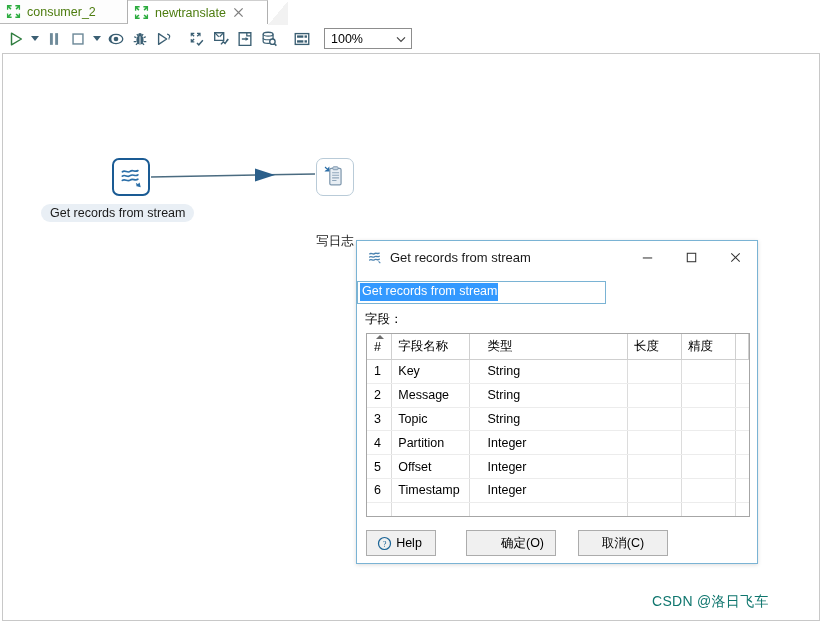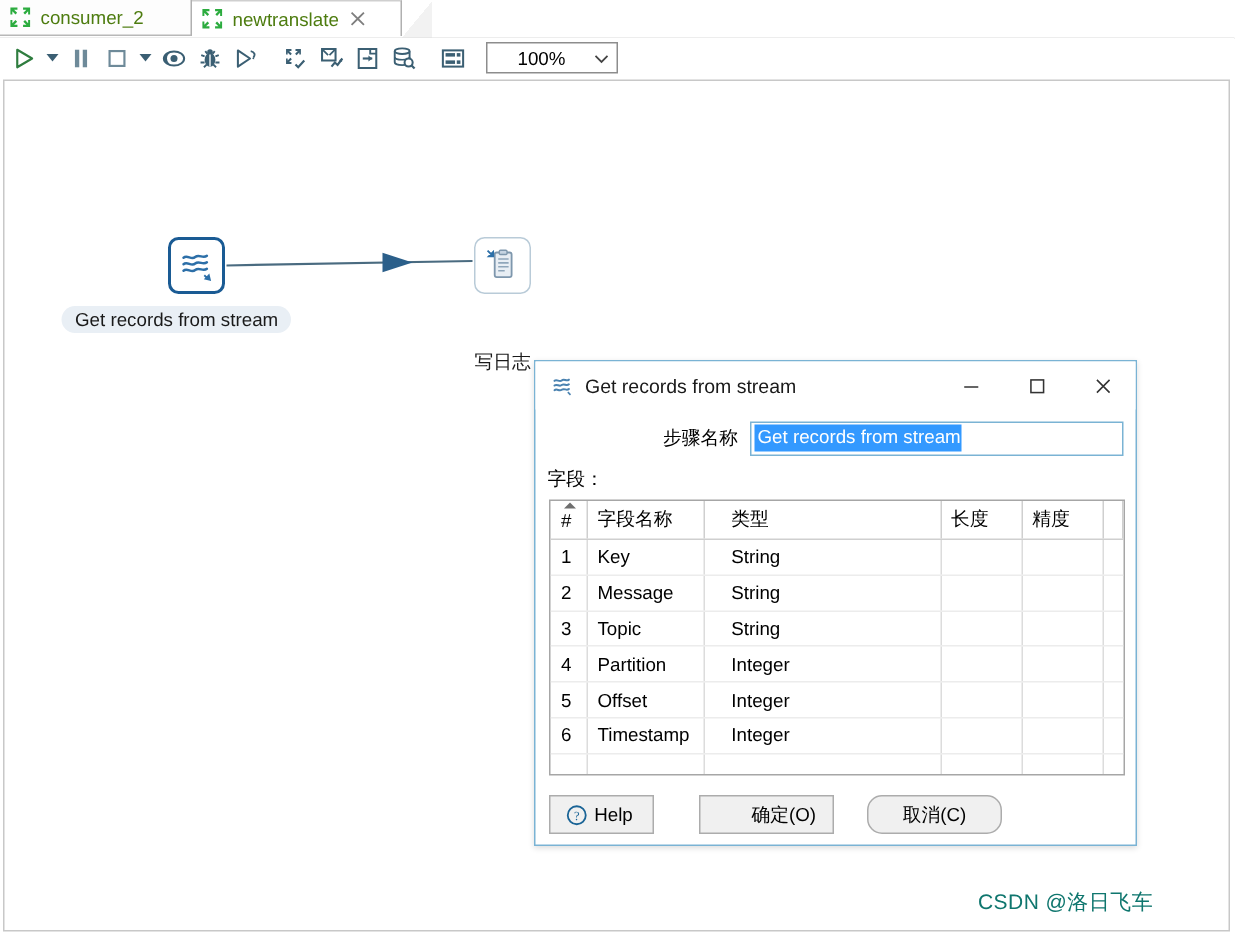--- a/index.html
+++ b/index.html
@@ -59,21 +59,20 @@
   }
 
   
   .toolbar {
     position: absolute; left: 0; top: 25px;
     width: 823px; height: 27px;
     background: #ffffff;
     display: flex; align-items: center;
     padding-left: 4px;
     box-sizing: border-box;
-    text-align: center;
   }
   .tb-btn {
     width: 24px; height: 22px;
     display: flex; align-items: center; justify-content: center;
     flex: 0 0 auto;
   }
   .tb-btn.narrow { width: 14px; }
   .tb-gap { width: 9px; flex: 0 0 auto; }
   .caret-dn {
     width: 0; height: 0;
@@ -233,21 +232,21 @@
     border: 1px solid #acacac;
     background: #f0f0f0;
     box-sizing: border-box;
     display: flex; align-items: center; justify-content: center;
     font-size: 12.5px;
     white-space: nowrap;
   }
   .btn-help { width: 70px; padding-right: 3px; }
   .help-icon { width: 15px; height: 15px; margin-right: 4px; flex: 0 0 auto; }
   .btn-ok { width: 90px; margin-left: 30px; padding-left: 23px; }
-  .btn-cancel { width: 90px; margin-left: 22px; border-radius: 10px; }
+  .btn-cancel { width: 90px; margin-left: 22px; }
 
   
   .watermark {
     position: absolute;
     left: 652px; top: 593px;
     font-size: 14px;
     color: #0f766e;
     white-space: nowrap;
     letter-spacing: .3px;
   }
@@ -475,21 +474,20 @@
         </svg>
       </span>
       <span class="win-btn">
         <svg viewBox="0 0 16 16" width="15" height="15">
           <path d="M3.5 3.5l9 9M12.5 3.5l-9 9" stroke="#333" stroke-width="1.1"></path>
         </svg>
       </span>
     </div>
 
     <div class="dlg-row-name">
-      <span class="lbl-stepname">步骤名称</span>
       <span class="stepname-input">
         <span class="stepname-sel">Get records from stream</span>
       </span>
     </div>
 
     <div class="lbl-fields" style="top:70px;">字段：</div>
 
     <div class="fields-table">
 
       <div class="ft-row ft-head">

